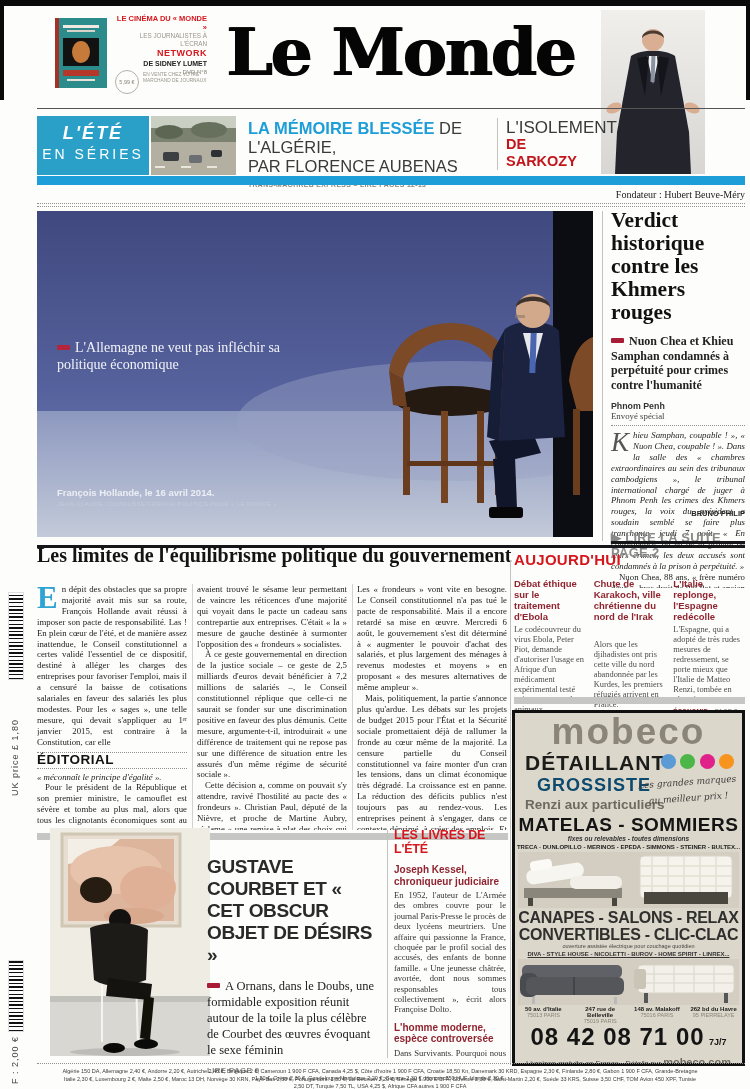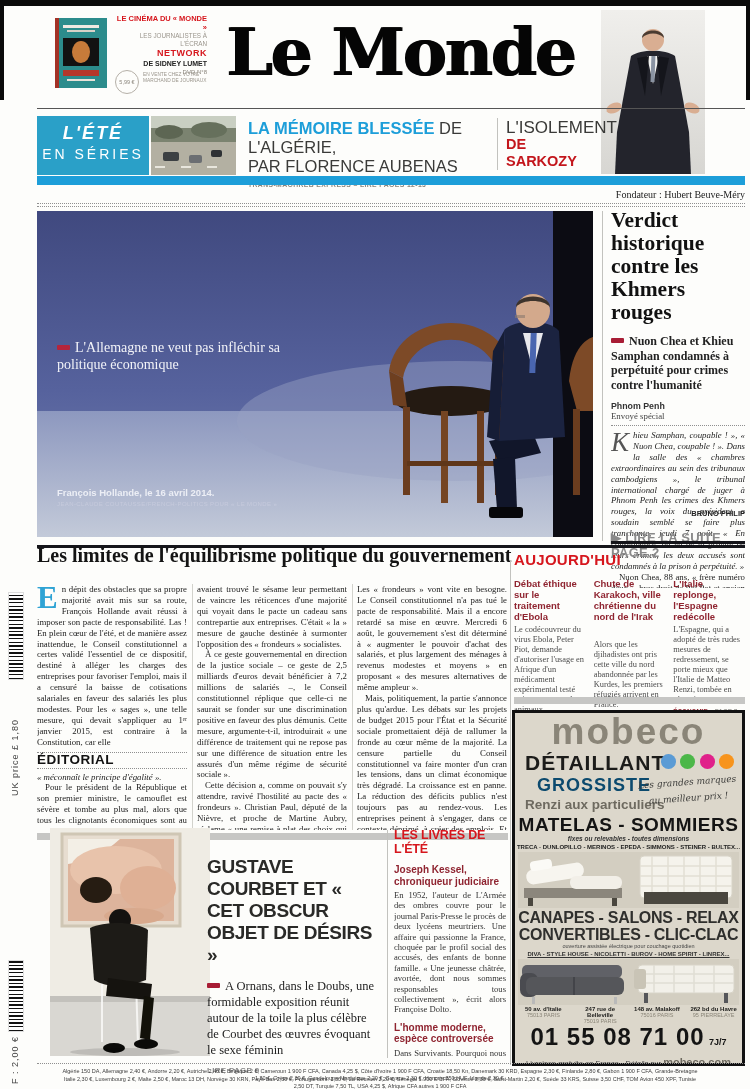--- a/index.html
+++ b/index.html
@@ -313,21 +313,21 @@
       <div style="width:25%;">
           <div style="font-size:6px;font-weight:bold;color:#1c1c1a;">148 av. Malakoff</div>
           <div style="font-size:5.5px;color:#8a8578;">75016 PARIS</div>
         </div>
       <div style="width:25%;">
           <div style="font-size:6px;font-weight:bold;color:#1c1c1a;">262 bd du Havre</div>
           <div style="font-size:5.5px;color:#8a8578;">95 PIERRELAYE</div>
         </div>
     </div>
     <div style="line-height:26px;">
-      <span style="font-size:24px;font-weight:900;color:#141414;letter-spacing:1px;">01 55 08 71 00</span>
+      <span style="font-size:24px;font-weight:900;color:#141414;letter-spacing:1px;">08 42 08 71 00</span>
       <span style="font-size:9px;font-weight:bold;color:#141414;">7J/7</span>
     </div>
     <div style="line-height:12px;">
       <span style="font-size:7.5px;color:#444;">Livraison gratuite en France - Détails sur </span>
       <span style="font-size:11px;font-weight:bold;color:#6e6a60;">mobeco.com</span>
     </div>
   </div>
 
   <svg class="abs" style="left:50px;top:828px;" width="160" height="228" viewBox="0 0 160 228">
     <rect width="160" height="228" fill="#efece4"></rect>

